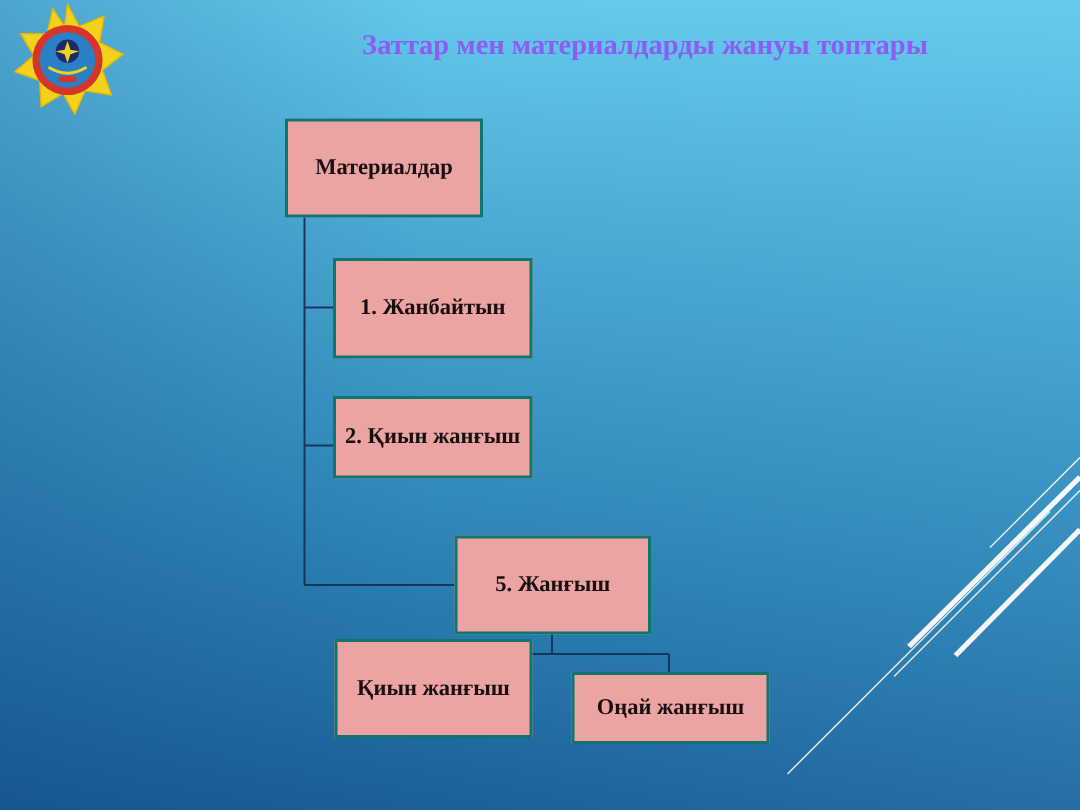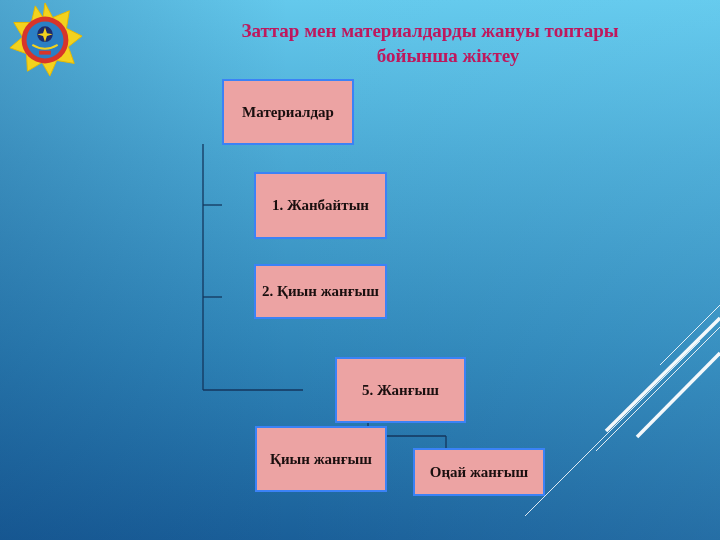--- a/index.html
+++ b/index.html
@@ -3,26 +3,26 @@
 <meta charset="utf-8">
 <style>
   html, body { margin:0; padding:0; }
   body { width:720px; height:540px; overflow:hidden; position:relative;
     font-family:"Liberation Serif", "DejaVu Serif", serif;
     background: linear-gradient(180deg, #64c9ec 0%, #4aa8d3 30%, #2f85b8 65%, #1a5f99 100%); }
   .bg-glow { position:absolute; inset:0;
     background: linear-gradient(90deg, rgba(10,60,120,0.25) 0%, rgba(255,255,255,0) 40%, rgba(120,220,255,0.12) 100%); pointer-events:none; }
   .logo { position:absolute; left:6px; top:2px; width:78px; height:76px; }
   .title { position:absolute; left:180px; top:18px; width:500px; text-align:center;
-    color:#be185d; font-weight:bold; font-size:19px; line-height:25px; }
+    color:#8b5cf6; font-weight:bold; font-size:19px; line-height:25px; }
   .title .l1 { display:block; }
   .title .l2 { display:block; padding-left:36px; }
-  .box { position:absolute; background:#eca3a3; border:2px solid #3b82f6; box-sizing:border-box;
+  .box { position:absolute; background:#eca3a3; border:2px solid #0f766e; box-sizing:border-box;
     display:flex; align-items:center; justify-content:center; text-align:center;
-    color:#1a0f0f; font-weight:bold; font-size:15px; line-height:21px; padding:2px 6px;margin-left:32px; }
+    color:#1a0f0f; font-weight:bold; font-size:15px; line-height:21px; padding:2px 6px; }
   .connectors { position:absolute; left:0; top:0; width:720px; height:540px; pointer-events:none; }
   .deco { position:absolute; left:0; top:0; width:720px; height:540px; pointer-events:none; }
 </style>
 </head>
 <body>
 
 <div class="bg-glow"></div>
 
 <svg class="deco" viewBox="0 0 720 540">
   <line x1="660" y1="365" x2="720" y2="305" stroke="#ffffff" stroke-width="1" opacity="0.85"></line>
@@ -37,21 +37,20 @@
   <circle cx="40" cy="39" r="24" fill="#d8352a"></circle>
   <circle cx="40" cy="39" r="19" fill="#2b7fc4"></circle>
   <circle cx="40" cy="33" r="8" fill="#1d2b6b"></circle>
   <polygon points="40,26 42,32 48,33 42,35 40,41 38,35 32,33 38,32" fill="#f3d21e"></polygon>
   <path d="M27 44 Q40 52 53 44" stroke="#f3d21e" stroke-width="2" fill="none"></path>
   <rect x="34" y="50" width="12" height="4" fill="#d8352a"></rect>
 </svg>
 
 <div class="title">
   <span class="l1">Заттар мен материалдарды жануы топтары</span>
-  <span class="l2">бойынша жіктеу</span>
 </div>
 
 <svg class="connectors" viewBox="0 0 720 540">
   <g stroke="#14365e" stroke-width="1.3" fill="none">
     <line x1="203" y1="144" x2="203" y2="390"></line>
     <line x1="203" y1="205" x2="222" y2="205"></line>
     <line x1="203" y1="297" x2="222" y2="297"></line>
     <line x1="203" y1="390" x2="303" y2="390"></line>
     <line x1="368" y1="422" x2="368" y2="436"></line>
     <line x1="289" y1="436" x2="446" y2="436"></line>

